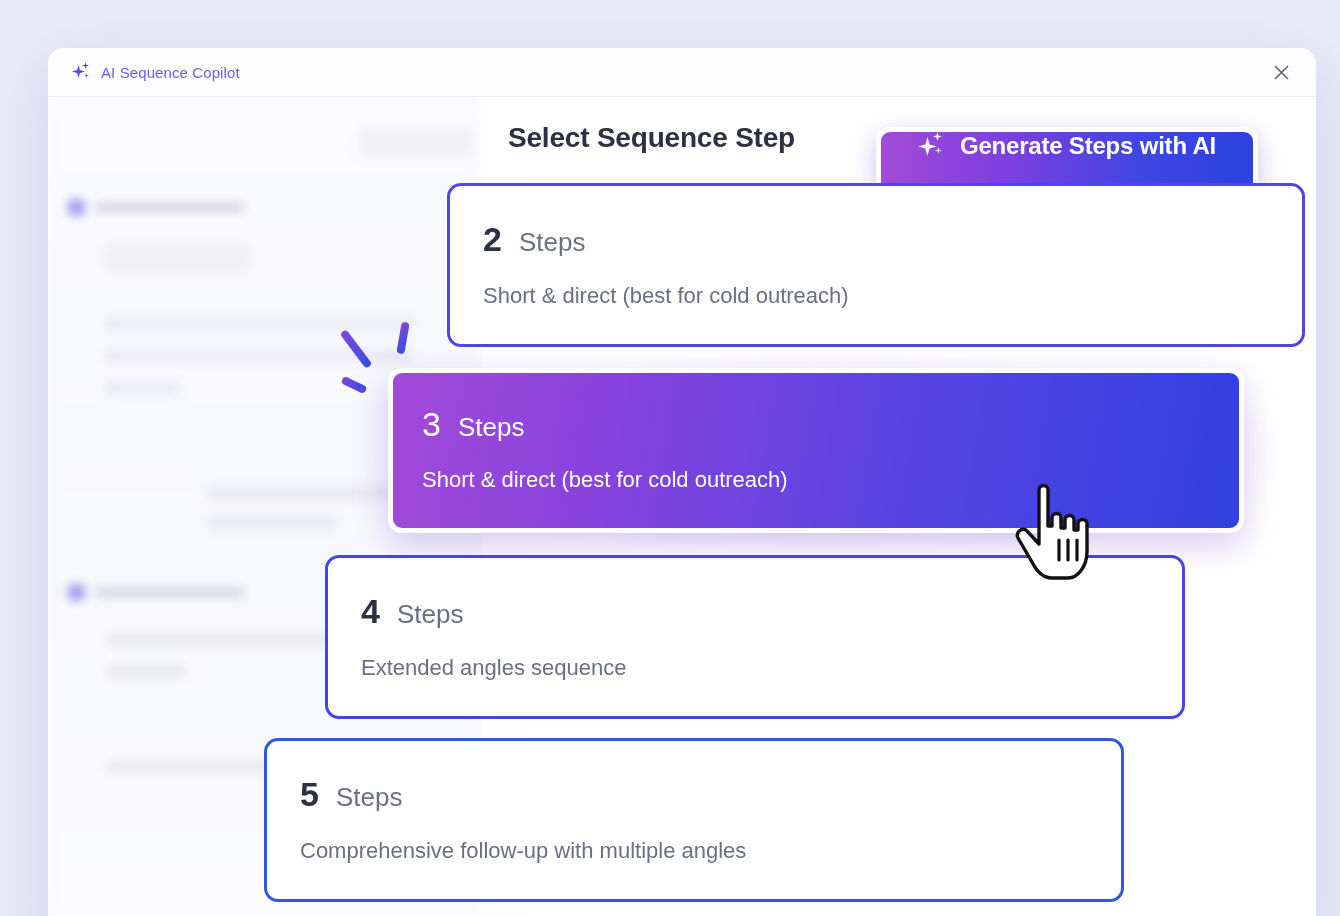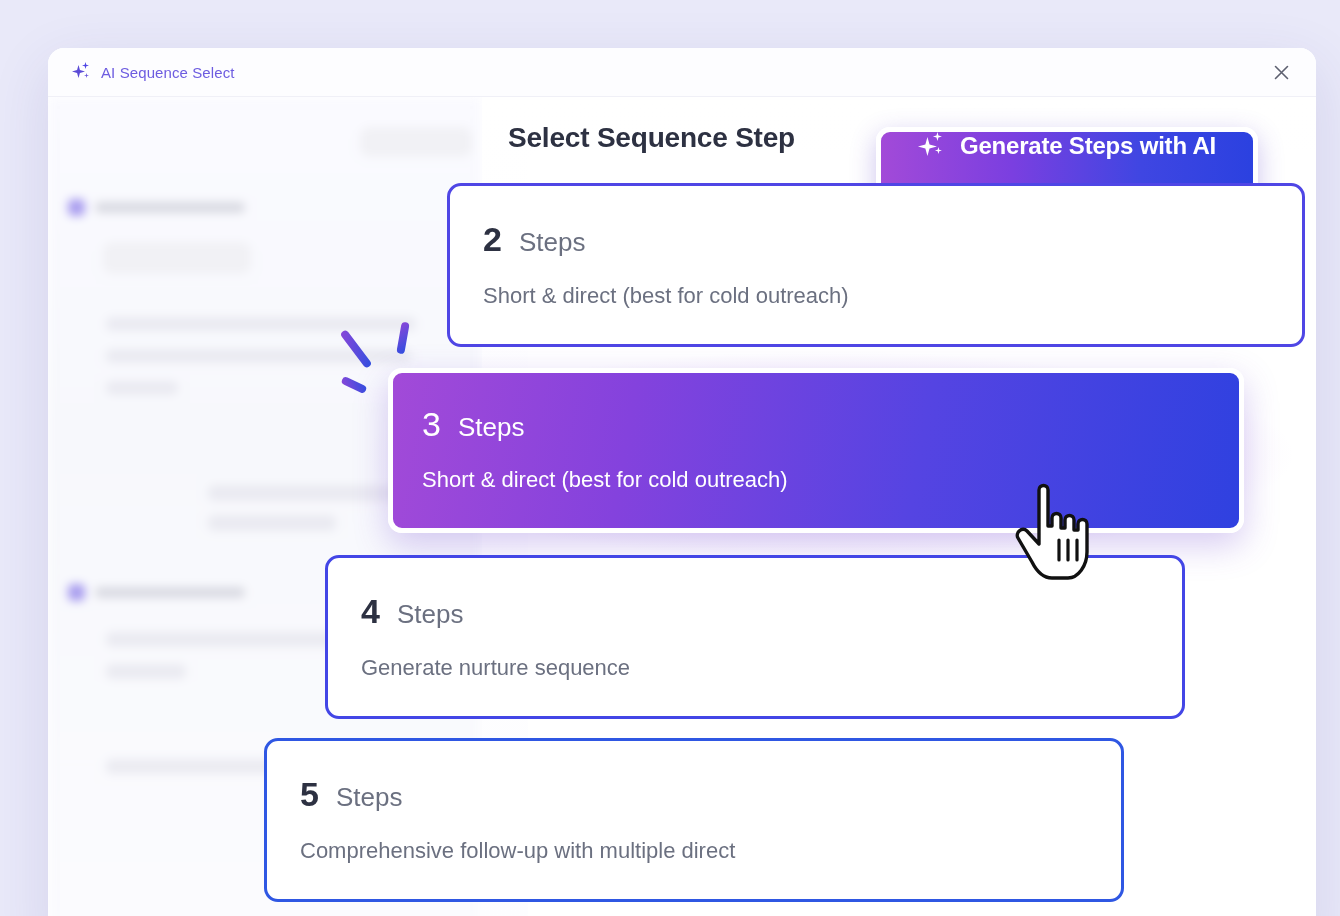--- a/index.html
+++ b/index.html
@@ -298,21 +298,21 @@
   </div>
 
   <div id="bg-right-col"></div>
 
   <div id="titlebar">
     <span class="sparkle-wrap">
       <i class="star big"></i>
         <i class="star mid"></i>
         <i class="star small"></i>
     </span>
-    <span id="app-title">AI Sequence Select</span>
+    <span id="app-title">AI Sequence Copilot</span>
     <span id="close-btn">
       <svg width="15" height="15" viewBox="0 0 15 15" aria-hidden="true">
         <path d="M1.5 1.5 L13.5 13.5 M13.5 1.5 L1.5 13.5" stroke="#5d6070" stroke-width="1.6" stroke-linecap="round" fill="none"></path>
       </svg>
     </span>
   </div>
 
   <div id="content-sheet"></div>
 
 </div>
@@ -348,29 +348,29 @@
     <span class="steps-word">Steps</span>
   </div>
   <div class="desc">Short &amp; direct (best for cold outreach)</div>
 </div>
 
 <div class="opt-card" id="card-4">
   <div class="head-row">
     <span class="num">4</span>
     <span class="steps-word">Steps</span>
   </div>
-  <div class="desc">Generate nurture sequence</div>
+  <div class="desc">Extended angles sequence</div>
 </div>
 
 <div class="opt-card" id="card-5">
   <div class="head-row">
     <span class="num">5</span>
     <span class="steps-word">Steps</span>
   </div>
-  <div class="desc">Comprehensive follow-up with multiple direct</div>
+  <div class="desc">Comprehensive follow-up with multiple angles</div>
 </div>
 
 <div id="pointer-cursor">
   <svg width="92" height="110" viewBox="0 0 92 110" aria-hidden="true">
     <path d="M27 12 C27 6, 36 6, 36 12 L36 48 L40 48 L40 40 C40 34, 49 34, 49 40 L49 50
              L53 50 L53 42 C53 36, 62 36, 62 42 L62 52 L66 52 L66 46 C66 40, 75 40, 75 46
              L75 74 C75 88, 66 100, 56 100 L40 100 C30 100, 24 92, 20 84
              L6 60 C3 55, 10 48, 15 53 L27 66 Z" fill="#ffffff" stroke="#111111" stroke-width="3.4" stroke-linejoin="round"></path>
     <path d="M47 62 L47 82 M56 62 L56 82 M65 62 L65 82" stroke="#111111" stroke-width="3.2" stroke-linecap="round"></path>
   </svg>

